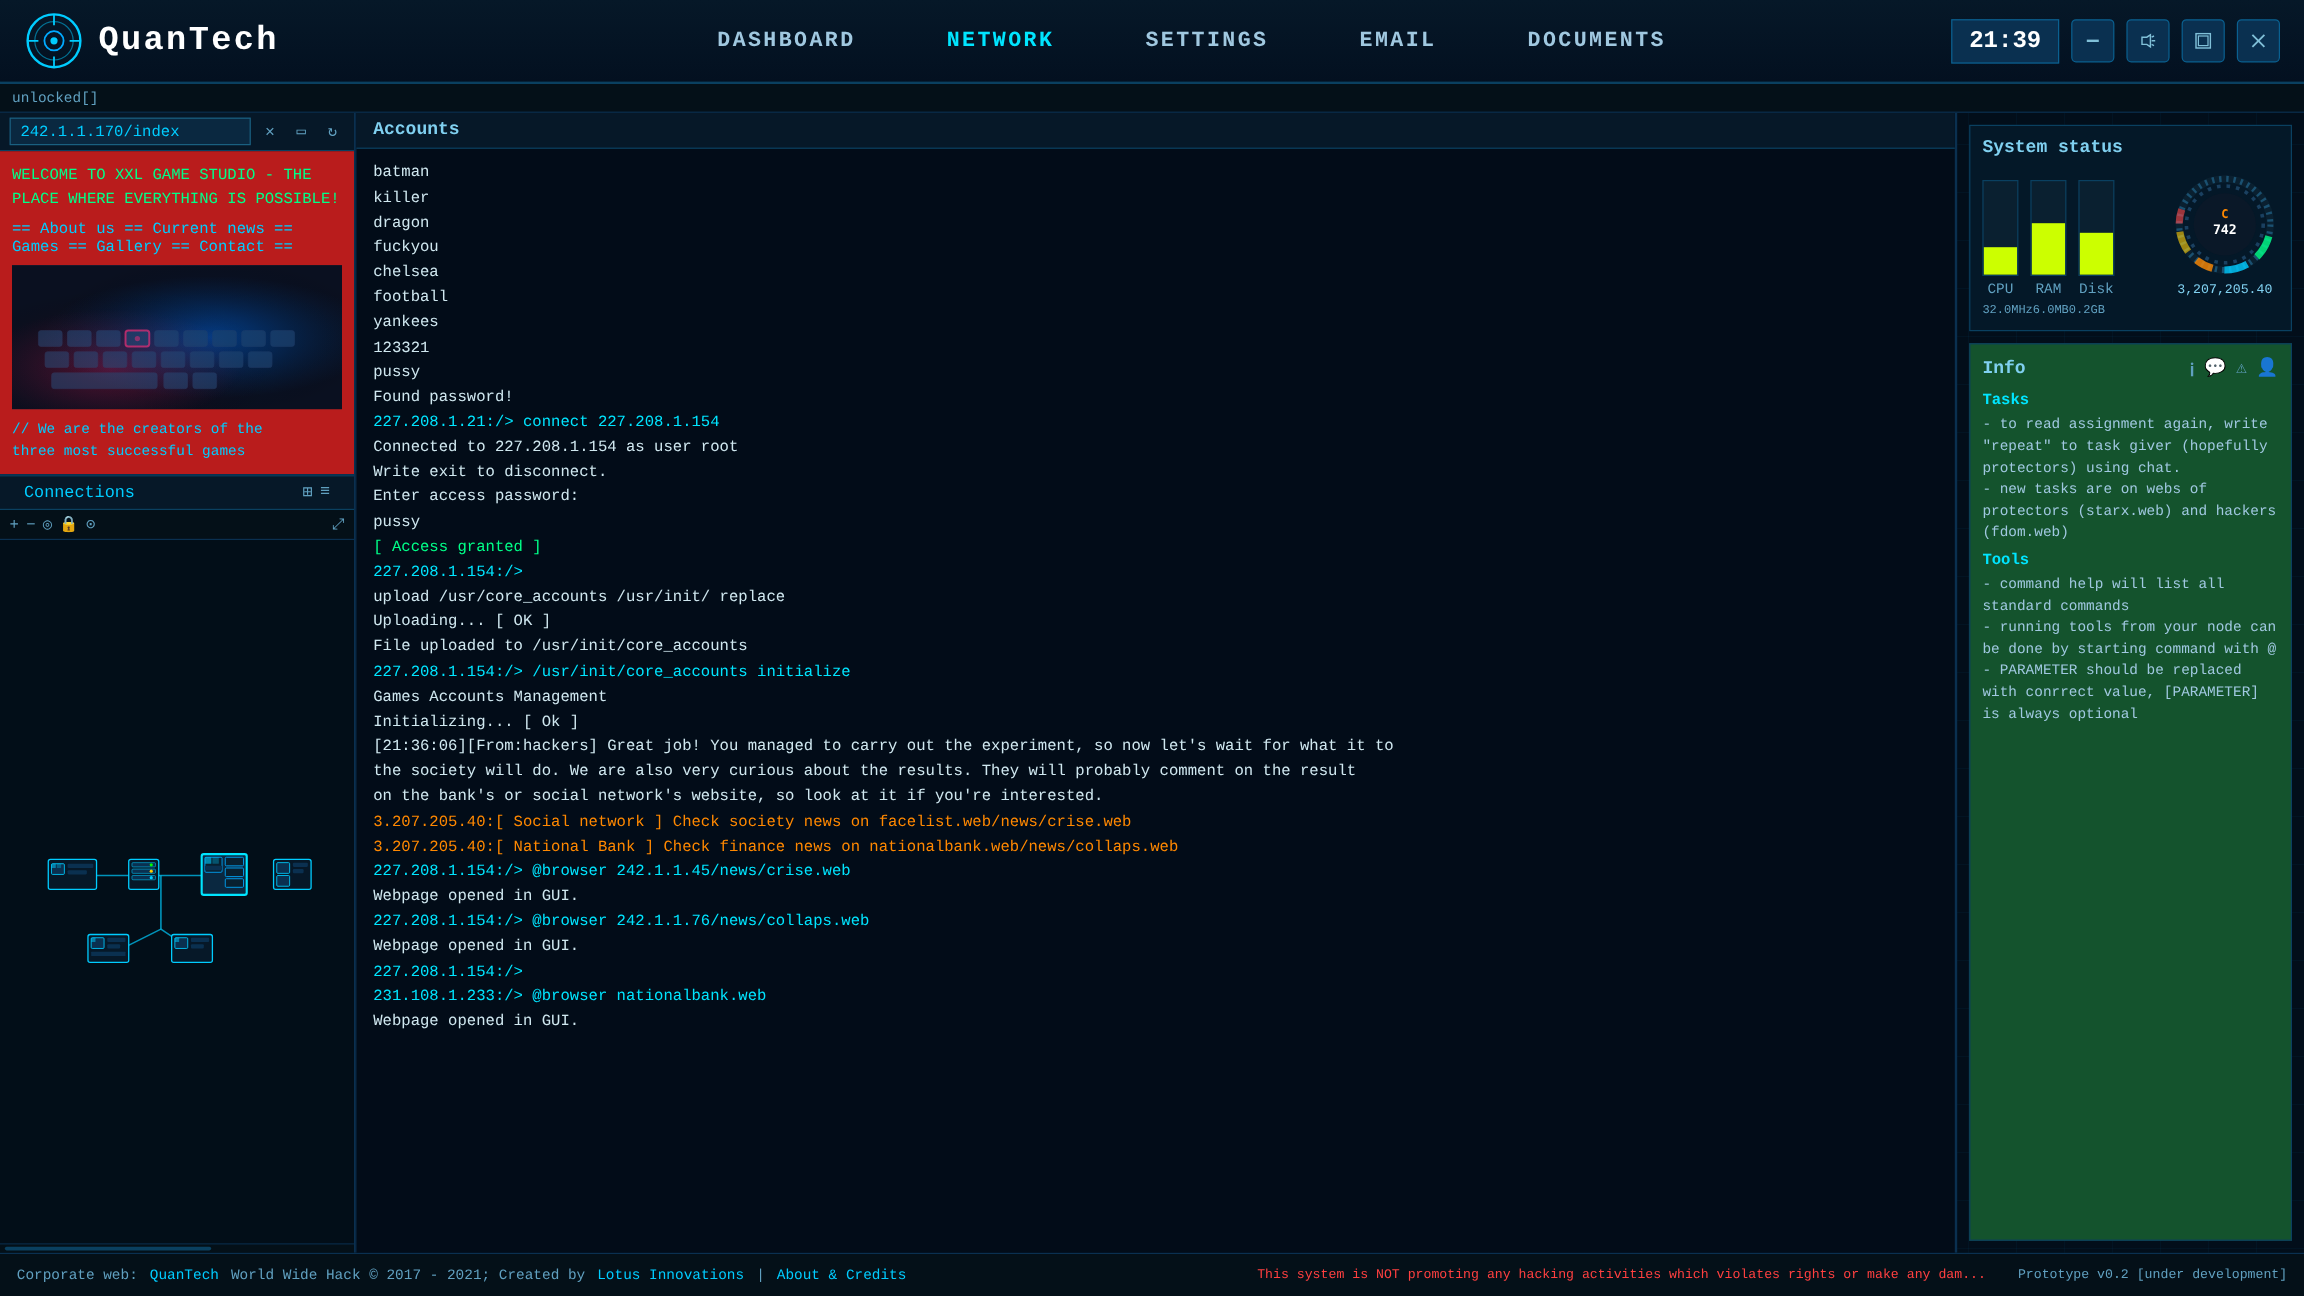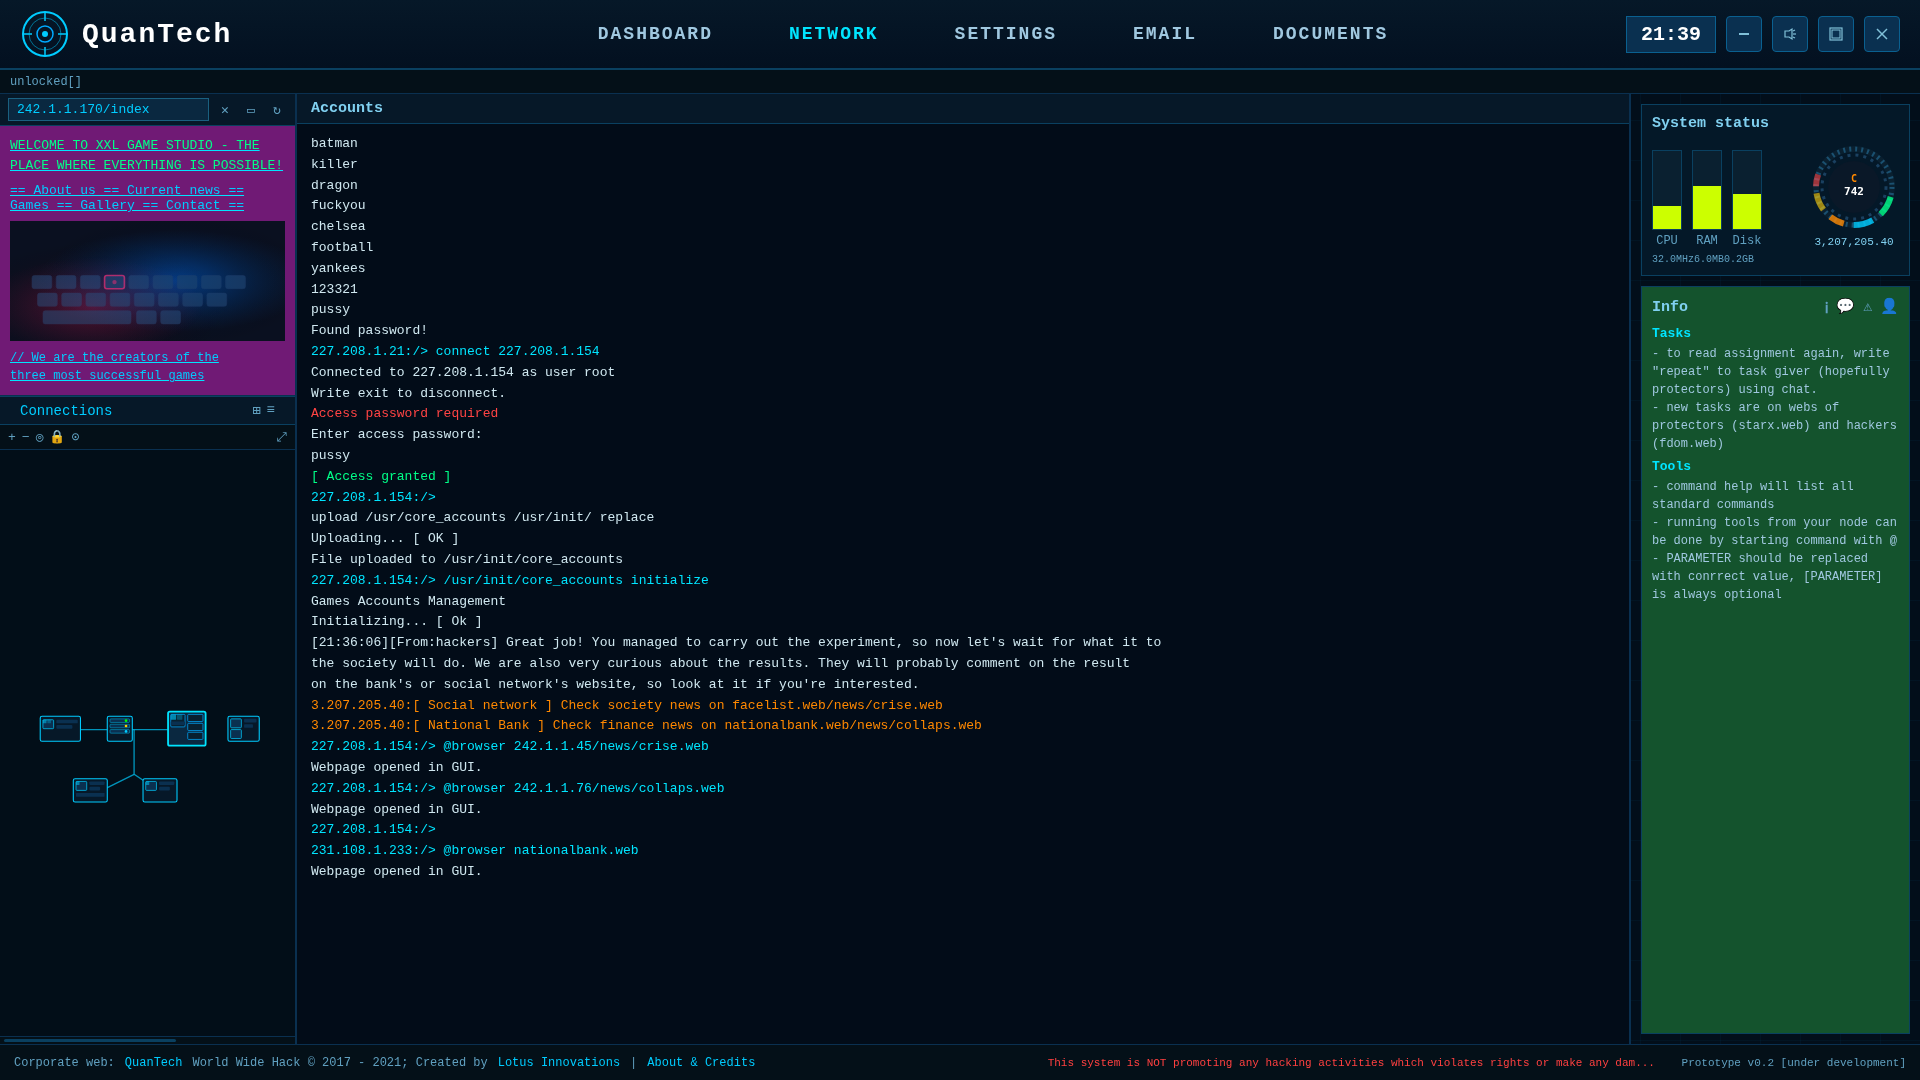--- a/index.html
+++ b/index.html
@@ -167,25 +167,24 @@
       height: 20px;
       display: flex;
       align-items: center;
       justify-content: center;
       color: #60a0c0;
       cursor: pointer;
       font-size: 13px;
     }
 
     .browser-content {
-      background: #701a75;
+      background: #b91c1c;
       padding: 10px;
       font-size: 13px;
       min-height: 180px;
-      text-decoration: underline;
     }
 
     .browser-welcome {
       color: #00ff88;
       font-size: 13px;
       line-height: 1.5;
       margin-bottom: 8px;
     }
 
     .browser-nav-links {
@@ -668,21 +667,20 @@
         <div style="color: rgb(208, 232, 240);">football</div>
         <div style="color: rgb(208, 232, 240);">yankees</div>
         <div style="color: rgb(208, 232, 240);">123321</div>
         <div style="color: rgb(208, 232, 240);">pussy</div>
         <div style="color: rgb(208, 232, 240);">Found password!</div>
         <div style="color: rgb(208, 232, 240);"></div>
         <div style="color: rgb(0, 229, 255);">227.208.1.21:/&gt; connect 227.208.1.154</div>
         <div style="color: rgb(208, 232, 240);">Connected to 227.208.1.154 as user root</div>
         <div style="color: rgb(208, 232, 240);">Write exit to disconnect.</div>
         <div style="color: rgb(208, 232, 240);"></div>
-        <div style="color: rgb(255, 68, 68);">Access password required</div>
         <div style="color: rgb(208, 232, 240);">Enter access password:</div>
         <div style="color: rgb(208, 232, 240);">pussy</div>
         <div style="color: rgb(0, 255, 136);">[ Access granted ]</div>
         <div style="color: rgb(208, 232, 240);"></div>
         <div style="color: rgb(0, 229, 255);">227.208.1.154:/&gt;</div>
         <div style="color: rgb(208, 232, 240);">upload /usr/core_accounts /usr/init/ replace</div>
         <div style="color: rgb(208, 232, 240);">Uploading... [ OK ]</div>
         <div style="color: rgb(208, 232, 240);">File uploaded to /usr/init/core_accounts</div>
         <div style="color: rgb(208, 232, 240);"></div>
         <div style="color: rgb(0, 229, 255);">227.208.1.154:/&gt; /usr/init/core_accounts initialize</div>

